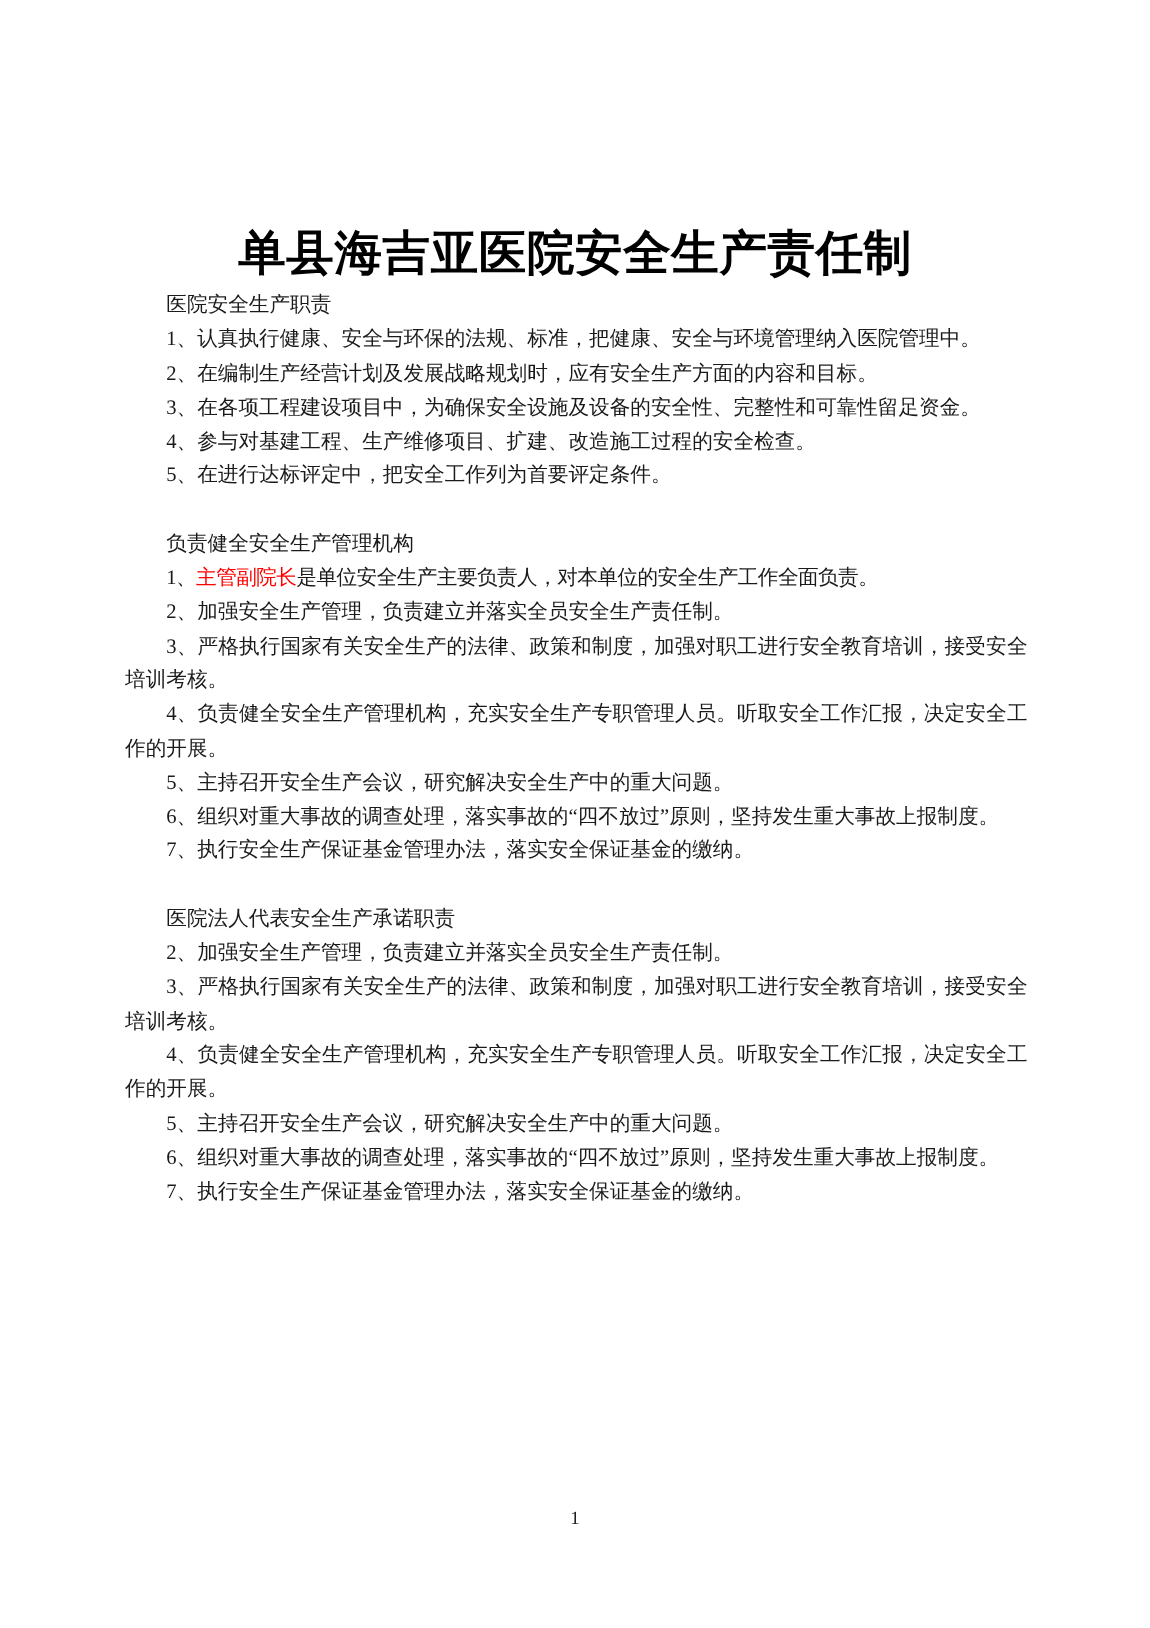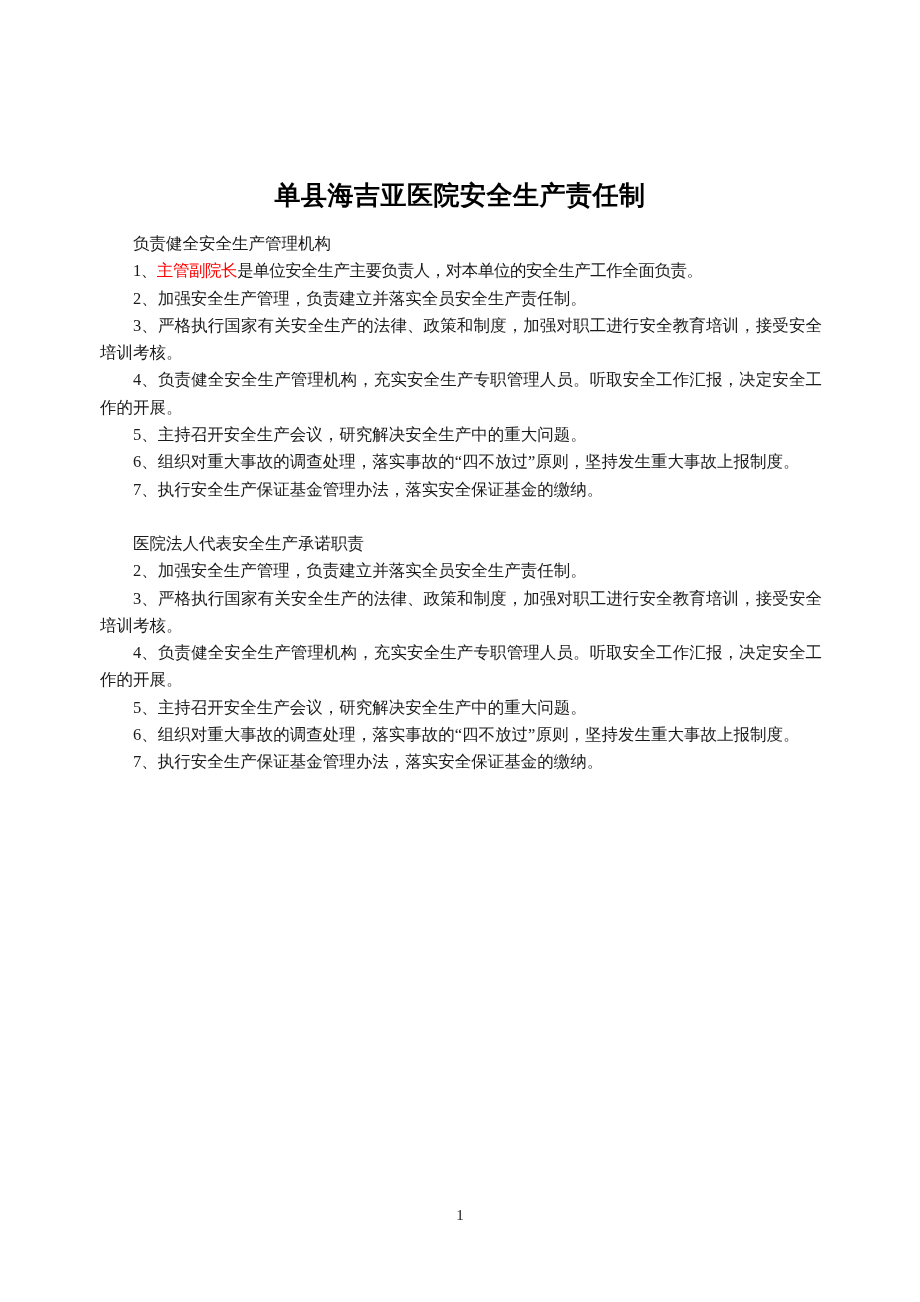--- a/index.html
+++ b/index.html
@@ -21,21 +21,21 @@
 
   
   .doc-title {
     position: absolute;
     top: 158px;
     left: 0;
     width: 920px;
     text-align: center;
     font-family: "Liberation Sans", "DejaVu Sans", sans-serif;
     font-weight: 700;
-    font-size: 26px;
+    font-size: 38px;
     line-height: 40px;
     letter-spacing: 0.5px;
     color: #000000;
     white-space: nowrap;
   }
 
   
   .body-col {
     position: absolute;
     top: 230px;
@@ -88,20 +88,28 @@
 </style>
 </head>
 <body>
 
 <div class="page">
 
   <h1 class="doc-title">单县海吉亚医院安全生产责任制</h1>
 
   <div class="body-col">
 
+    <section class="section">
+      <p class="sec-head">医院安全生产职责</p>
+      <p class="para">1、认真执行健康、安全与环保的法规、标准，把健康、安全与环境管理纳入医院管理中。</p>
+      <p class="para">2、在编制生产经营计划及发展战略规划时，应有安全生产方面的内容和目标。</p>
+      <p class="para">3、在各项工程建设项目中，为确保安全设施及设备的安全性、完整性和可靠性留足资金。</p>
+      <p class="para">4、参与对基建工程、生产维修项目、扩建、改造施工过程的安全检查。</p>
+      <p class="para">5、在进行达标评定中，把安全工作列为首要评定条件。</p>
+    </section>
 
     <section class="section">
       <p class="sec-head">负责健全安全生产管理机构</p>
       <p class="para tight"><span>1、</span><span class="hl-red">主管副院长</span><span>是单位安全生产主要负责人，对本单位的安全生产工作全面负责。</span></p>
       <p class="para">2、加强安全生产管理，负责建立并落实全员安全生产责任制。</p>
       <p class="para">3、严格执行国家有关安全生产的法律、政策和制度，加强对职工进行安全教育培训，接受安全培训考核。</p>
       <p class="para">4、负责健全安全生产管理机构，充实安全生产专职管理人员。听取安全工作汇报，决定安全工作的开展。</p>
       <p class="para">5、主持召开安全生产会议，研究解决安全生产中的重大问题。</p>
       <p class="para">6、组织对重大事故的调查处理，落实事故的“四不放过”原则，坚持发生重大事故上报制度。</p>
       <p class="para">7、执行安全生产保证基金管理办法，落实安全保证基金的缴纳。</p>

